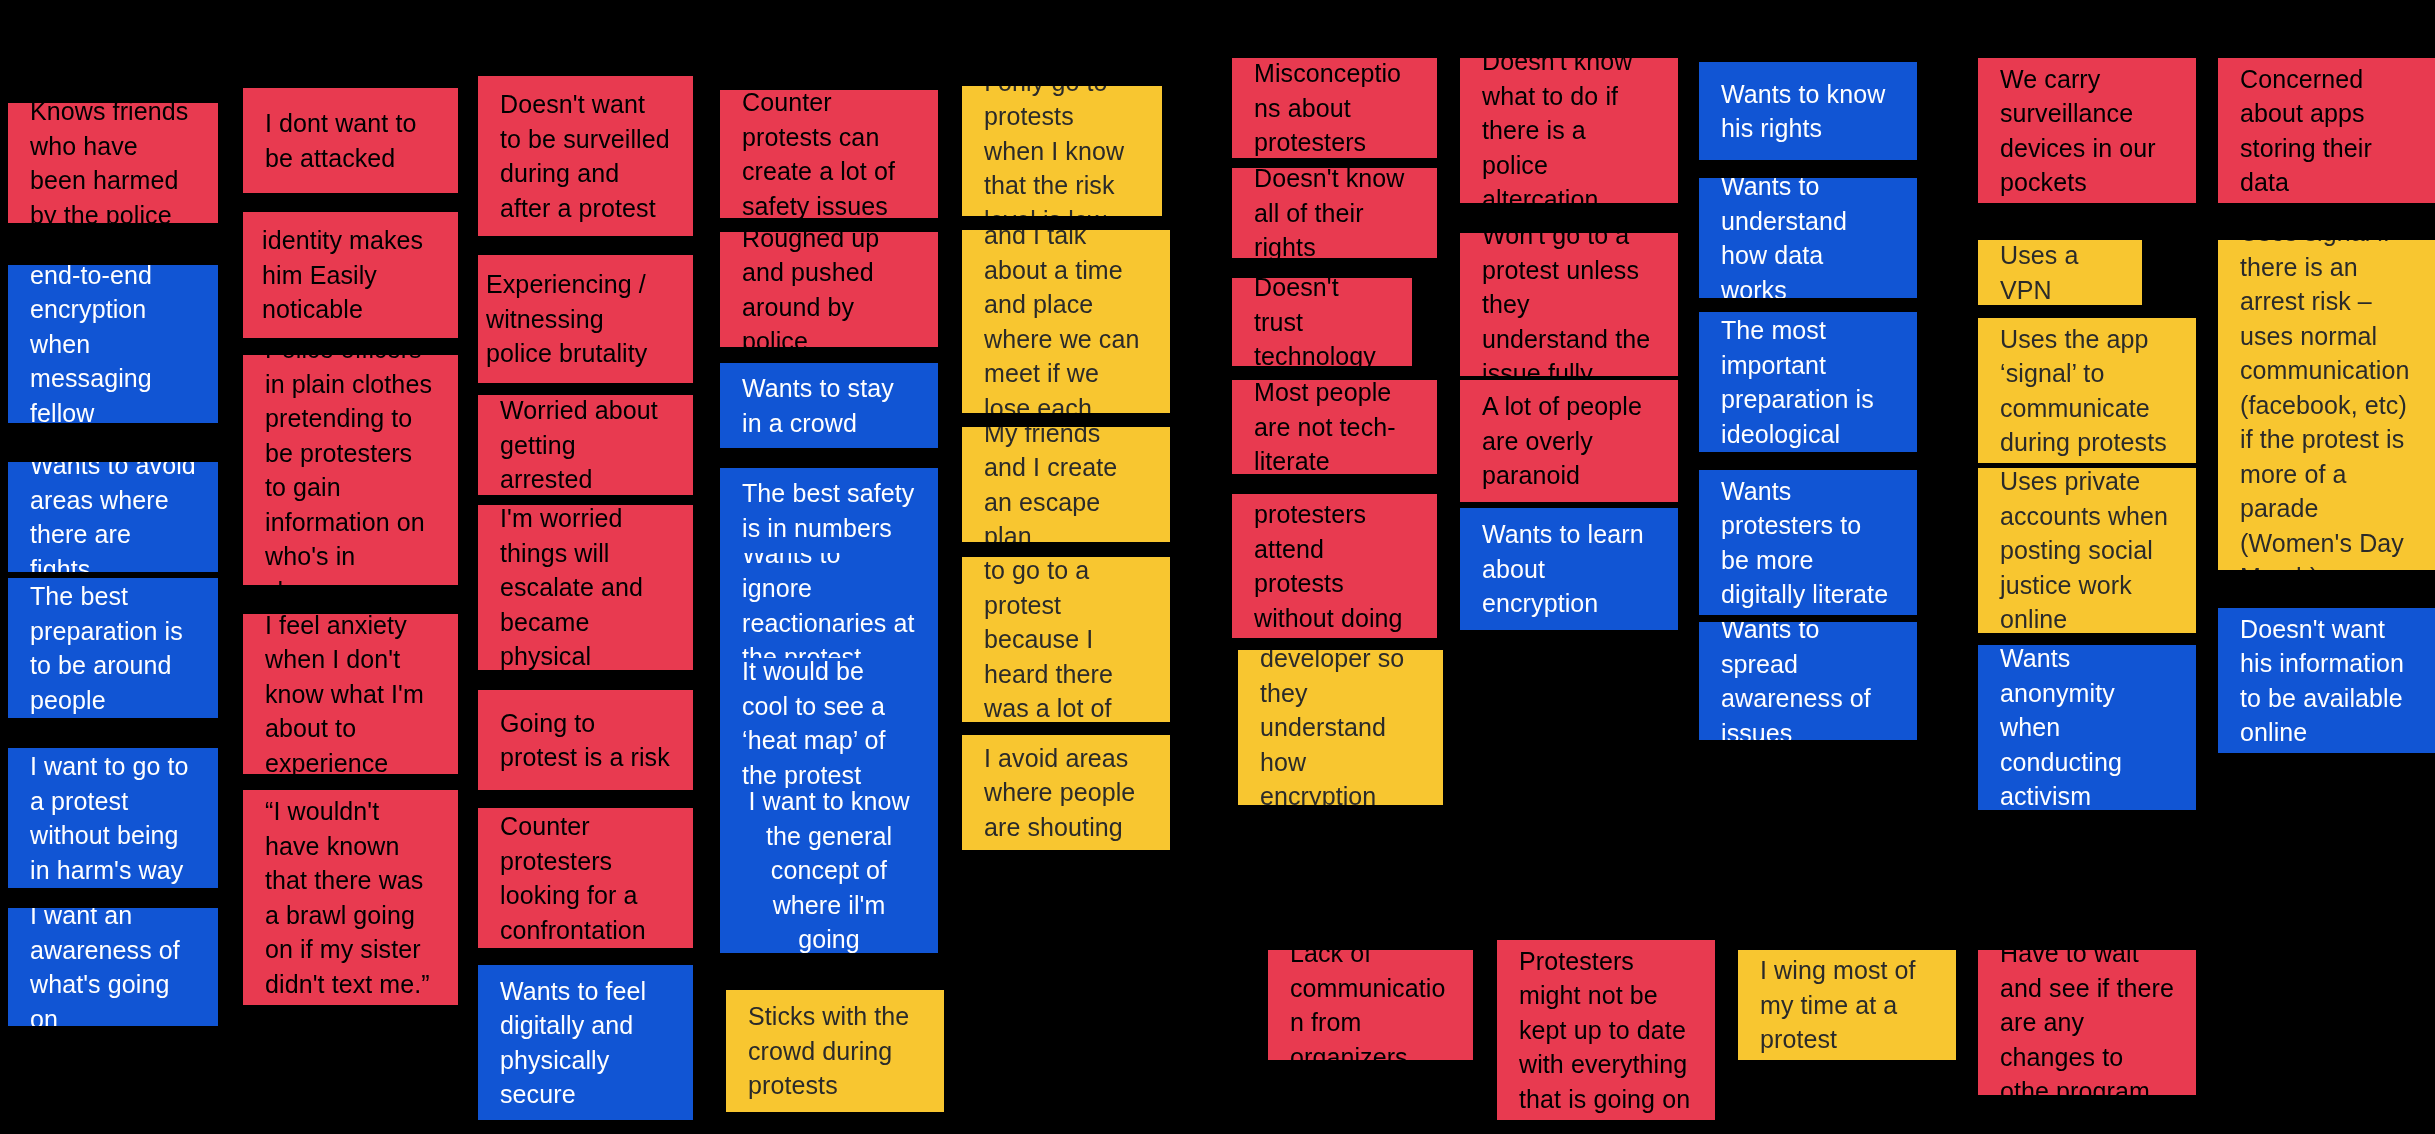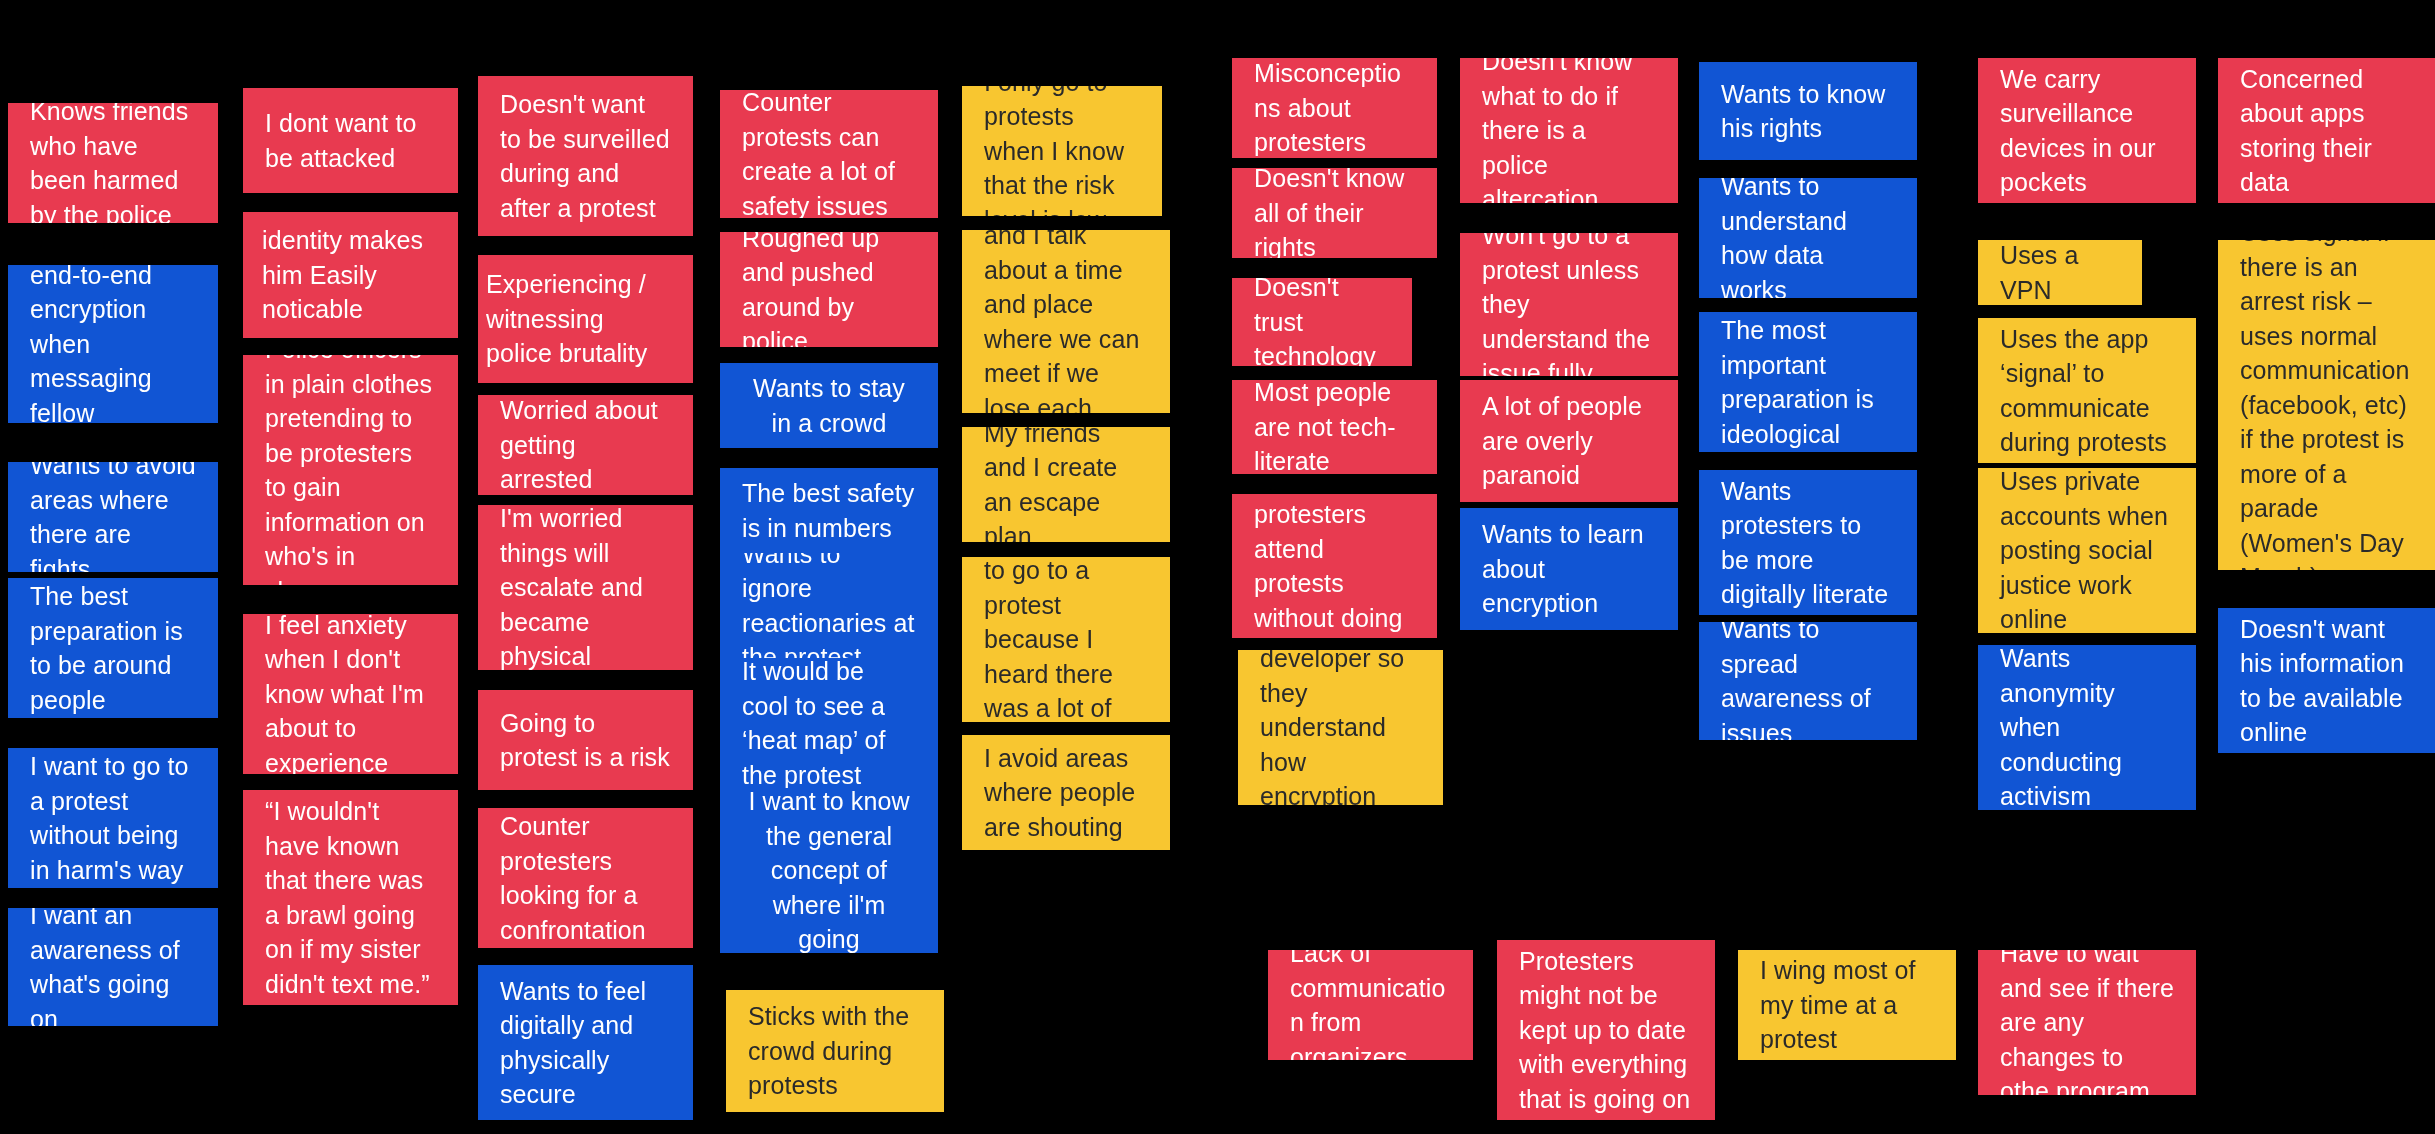--- a/index.html
+++ b/index.html
@@ -24,21 +24,21 @@
     padding: 18px 22px;
     display: flex;
     align-items: center;
     font-size: 25px;
     line-height: 1.38;
     letter-spacing: 0.1px;
     font-weight: 400;
     overflow: hidden;
     word-wrap: break-word;
   }
-  .note.red    { background: #E83A50; color: #ffffff; }
+  .note.red    { background: #E83A50; color: #000000; }
   .note.blue   { background: #1155D4; color: #FFFFFF; }
   .note.yellow { background: #F8C630; color: #2A2A2A; }
   .note span { display: block; width: 100%; }
 </style>
 </head>
 <body>
 
 <div id="board">
     <div class="note red" style="left: 8px; top: 103px; width: 210px; height: 120px;">
       <span>Knows friends who have been harmed by the police</span>
@@ -93,21 +93,21 @@
     </div>
     <div class="note blue" style="left: 478px; top: 965px; width: 215px; height: 155px;">
       <span>Wants to feel digitally and physically secure</span>
     </div>
     <div class="note red" style="left: 720px; top: 90px; width: 218px; height: 128px;">
       <span>Counter protests can create a lot of safety issues</span>
     </div>
     <div class="note red" style="left: 720px; top: 232px; width: 218px; height: 115px;">
       <span>Roughed up and pushed around by police</span>
     </div>
-    <div class="note blue" style="left: 720px; top: 363px; width: 218px; height: 85px; text-align: center;">
+    <div class="note blue" style="left: 720px; top: 363px; width: 218px; height: 85px;">
       <span>Wants to stay in a crowd</span>
     </div>
     <div class="note blue" style="left: 720px; top: 468px; width: 218px; height: 85px;">
       <span>The best safety is in numbers</span>
     </div>
     <div class="note blue" style="left: 720px; top: 553px; width: 218px; height: 105px;">
       <span>Wants to ignore reactionaries at the protest</span>
     </div>
     <div class="note blue" style="left: 720px; top: 658px; width: 218px; height: 130px;">
       <span>It would be cool to see a ‘heat map’ of the protest</span>

